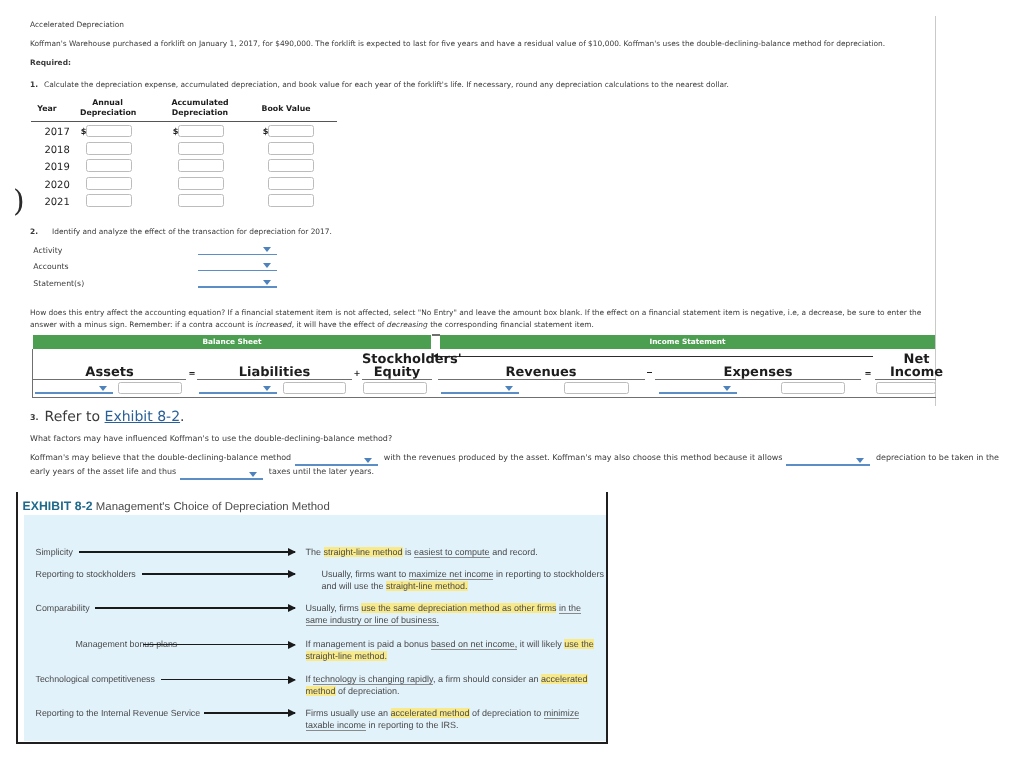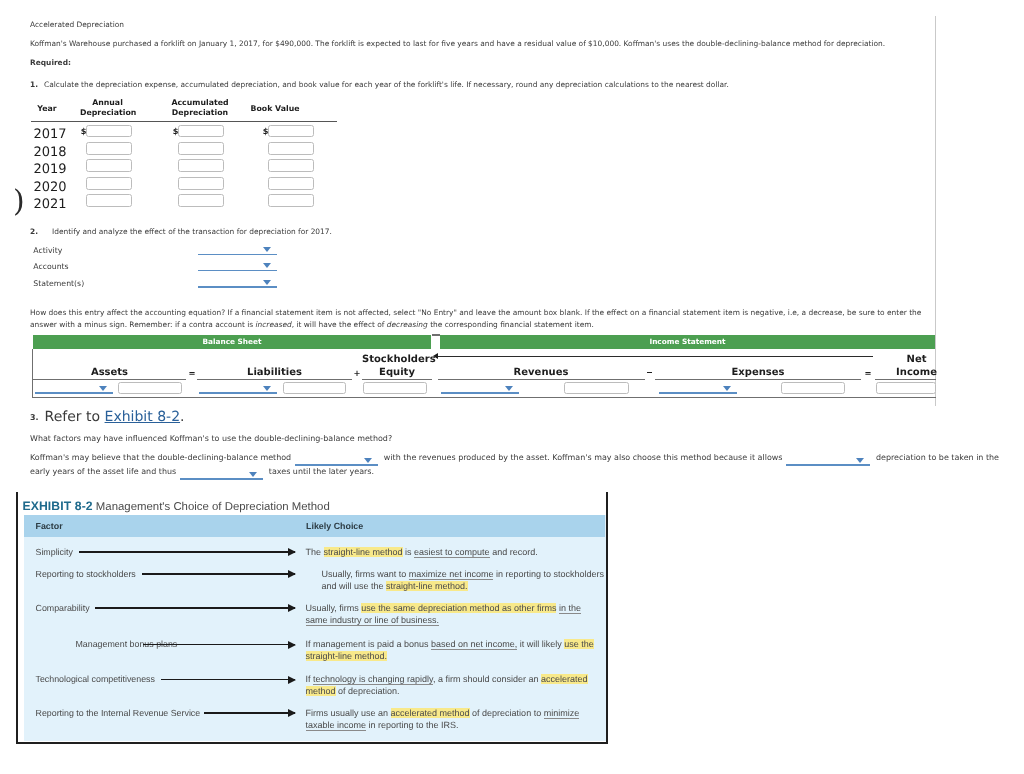--- a/index.html
+++ b/index.html
@@ -23,21 +23,21 @@
   #intro { left:30px; top:38px; }
   #required { left:30px; top:57px; font-weight:bold; }
   #q1num  { left:30px; top:78.5px; font-weight:bold; }
   #q1text { left:44px; top:78.5px; }
 
   
   #tbl1 { position:absolute; left:30px; top:94px; width:310px; }
   #tbl1 .hdr { position:absolute; text-align:center; font-weight:bold; font-size:7.8px;
                line-height:10.5px; color:#1d1d1d; }
   #tbl1 .rule { position:absolute; left:1px; top:27px; width:306px; height:1px; background:#555; }
-  #tbl1 .yr { position:absolute; font-size:13px; color:#1d1d1d; }
+  #tbl1 .yr { position:absolute; font-size:10px; color:#1d1d1d;margin-left:11px; }
   #tbl1 .dl { position:absolute; font-size:8.2px; color:#1d1d1d; font-weight:bold; }
   #tbl1 .box { position:absolute; height:12.8px; border:1px solid #bcbcbc; border-radius:2.5px;
                background:#fff; box-sizing:border-box; padding:0; margin:0; outline:none; }
 
   
   #brace { position:absolute; left:13px; top:186px; width:16px; height:32px; color:#2b2b2b;
            font-size:30px; line-height:32px; font-family:"DejaVu Serif", serif; }
 
   
   #q2num { left:30px; top:225.6px; font-weight:bold; }
@@ -50,21 +50,21 @@
                border-top:5.3px solid #4d82bd; }
 
   
   #bsp1 { left:30px; top:307px; }
   #bsp2 { left:30px; top:319px; }
 
   
   #bs { position:absolute; left:32px; top:334px; width:903px; }
   .grnband { position:absolute; top:0.9px; height:13.8px; background:#4c9f51; color:#fff;
              font-size:7.35px; font-weight:bold; text-align:center; line-height:14px; }
-  .bshdr { position:absolute; font-size:10px; font-weight:bold; color:#1d1d1d; text-align:center;
+  .bshdr { position:absolute; font-size:13px; font-weight:bold; color:#1d1d1d; text-align:center;
            line-height:10.5px; }
   .colrule { position:absolute; height:1px; background:#6f6f6f; }
   .op { position:absolute; font-size:8.4px; font-weight:bold; color:#1d1d1d; text-align:center;
         line-height:10px; }
   .op.dash { font-size:0; color:transparent; }
   .op .bar { position:absolute; left:2.4px; top:3.5px; width:4.6px; height:1.5px;
              background:#1d1d1d; }
   .ibox { position:absolute; height:12.8px; border:1px solid #bcbcbc; border-radius:2.5px;
           background:#fff; box-sizing:border-box; padding:0; margin:0; outline:none; }
   .vsep { position:absolute; width:1px; background:#6f6f6f; }
@@ -106,21 +106,21 @@
   <div class="txt" id="intro">Koffman's Warehouse purchased a forklift on January 1, 2017, for $490,000. The forklift is expected to last for five years and have a residual value of $10,000. Koffman's uses the double-declining-balance method for depreciation.</div>
   <div class="txt" id="required">Required:</div>
 
   <div class="txt" id="q1num">1.</div>
   <div class="txt" id="q1text">Calculate the depreciation expense, accumulated depreciation, and book value for each year of the forklift's life. If necessary, round any depreciation calculations to the nearest dollar.</div>
 
   <div id="tbl1">
     <div class="hdr" style="left:-8px;width:50px;top:9.5px">Year</div>
     <div class="hdr" style="left:50px;width:55px;top:3.5px">Annual<br>Depreciation</div>
     <div class="hdr" style="left:141px;width:58px;top:3.5px">Accumulated<br>Depreciation</div>
-    <div class="hdr" style="left:217px;width:56px;top:9.5px">Book Value</div>
+    <div class="hdr" style="left:228px;width:56px;top:9.5px">Book Value</div>
     <div class="rule"></div>
   <div class="yr" style="left: 3.4px; top: 33.4px;">2017</div>
       <div class="dl" style="left: 50.8px; top: 32.2px;">$</div>
       <input class="box" type="text" style="left: 56px; top: 30.6px; width: 46px;">
       <div class="dl" style="left: 142.8px; top: 32.2px;">$</div>
       <input class="box" type="text" style="left: 148px; top: 30.6px; width: 46px;">
       <div class="dl" style="left: 232.8px; top: 32.2px;">$</div>
       <input class="box" type="text" style="left: 238px; top: 30.6px; width: 46px;">
       <div class="yr" style="left: 3.4px; top: 50.8px;">2018</div>
       <input class="box" type="text" style="left: 56px; top: 48px; width: 46px;">
@@ -217,24 +217,20 @@
   <div class="q3l" style="left:30px;top:467px">early years of the asset life and thus</div>
   <div class="ddl" style="left:179.5px;top:466px;width:83px">
       <span class="tri"></span>
       <span class="line"></span>
     </div>
   <div class="q3l" style="left:268.8px;top:467px">taxes until the later years.</div>
 
   <div id="exhibit">
     <div id="ex-title"><span class="num">EXHIBIT 8-2</span> <span>Management's Choice of Depreciation Method</span></div>
     <div id="ex-body">
-      <div id="ex-head">
-        <div class="h" style="left:11.5px">Factor</div>
-        <div class="h" style="left:282px">Likely Choice</div>
-      </div>
     <div class="exfac" style="top: 31.5px;">Simplicity</div>
         <div class="exarrow" style="left: 55px; top: 36px; width: 216px;"></div>
         <div class="exch" style="top: 30.5px;">The <span class="hl">straight-line method</span> is <span class="ul">easiest to compute</span> and record.</div>
         <div class="exfac" style="top: 53.7px;">Reporting to stockholders</div>
         <div class="exarrow" style="left: 118px; top: 58.2px; width: 153px;"></div>
         <div class="exch" style="top: 52.7px; margin-left: 16px;">Usually, firms want to <span class="ul">maximize net income</span> in reporting to stockholders and will use the <span class="hl">straight-line method.</span></div>
         <div class="exfac" style="top: 87.8px;">Comparability</div>
         <div class="exarrow" style="left: 71px; top: 92.3px; width: 200px;"></div>
         <div class="exch" style="top: 86.8px;">Usually, firms <span class="hl">use the same depreciation method as other firms</span> <span class="ul">in the same industry or line of business.</span></div>
         <div class="exfac" style="top: 124px; padding-left: 40px;">Management bonus plans</div>

